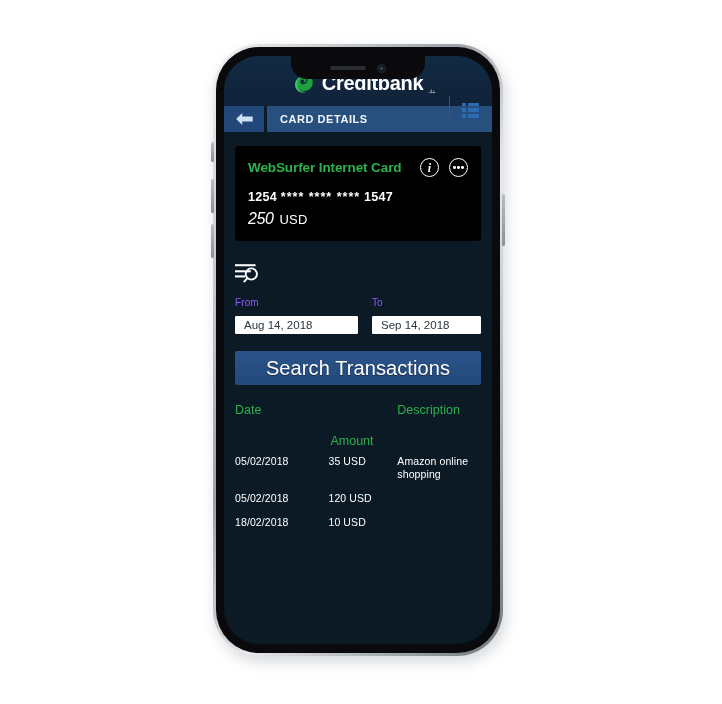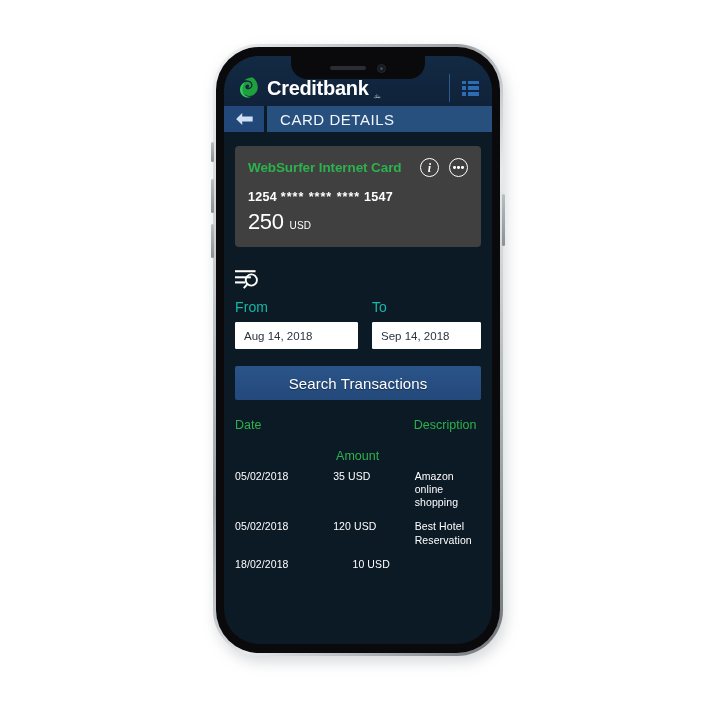--- a/index.html
+++ b/index.html
@@ -114,20 +114,21 @@
   
   .app-header {
     height: 50px;
     background: linear-gradient(180deg,#132a44 0%,#0f2239 100%);
     display: flex;
     align-items: center;
     padding: 0 0 0 12px;
     box-sizing: border-box;
     position: relative;
     padding-top: 14px;
+    flex-direction: column;
   }
   .brand {
     display: flex;
     align-items: center;
     gap: 5px;
   }
   .brand-logo { width: 26px; height: 26px; display: block; }
   .brand-name {
     color: #ffffff;
     font-size: 20px;
@@ -192,33 +193,34 @@
   .title-strip {
     flex: 1;
     background: #27507f;
     display: flex;
     align-items: center;
     padding-left: 13px;
     margin-left: 3px;
   }
   .title-text {
     color: #f2f6fb;
-    font-size: 15px;
+    font-size: 11px;
     letter-spacing: 0.55px;
+    font-weight: bold;
   }
 
   
   .app-body {
     padding: 14px 11px 0 11px;
     box-sizing: border-box;
   }
 
   
   .card-panel {
-    background: #404040;
+    background: #000000;
     border-radius: 4px;
     padding: 12px 13px 14px 13px;
     box-sizing: border-box;
   }
   .card-top {
     display: flex;
     align-items: center;
   }
   .card-title {
     color: #2bb24c;
@@ -271,52 +273,53 @@
   }
   .card-number .mask { letter-spacing: 1px; }
   .card-balance {
     margin-top: 7px;
     display: flex;
     align-items: baseline;
     gap: 6px;
   }
   .balance-amount {
     color: #ffffff;
-    font-size: 22px;
+    font-size: 16px;
     letter-spacing: -0.4px;
     line-height: 1;
+    font-style: italic;
   }
   .balance-currency {
     color: #ffffff;
-    font-size: 10px;
+    font-size: 13px;
     letter-spacing: 0.2px;
   }
 
   
   .filter-block { margin-top: 22px; }
   .search-list-icon { width: 28px; height: 22px; display: block; }
 
   .date-labels {
     display: flex;
     margin-top: 7px;
   }
   .date-col { width: 50%; box-sizing: border-box; }
   .date-col.right { padding-left: 14px; }
   .date-label {
-    color: #14b8a6;
-    font-size: 14px;
+    color: #8b5cf6;
+    font-size: 10px;
     letter-spacing: 0.1px;
   }
   .date-inputs {
     display: flex;
     margin-top: 6px;
   }
   .date-input {
     width: 100%;
-    height: 27px;
+    height: 18px;
     background: #ffffff;
     border: 1px solid #ffffff;
     border-radius: 1px;
     box-sizing: border-box;
     color: #2b3440;
     font-size: 11.5px;
     font-family: "Liberation Sans", sans-serif;
     padding: 0 8px;
     outline: none;
     display: flex;
@@ -327,36 +330,35 @@
   
   .search-button {
     margin-top: 17px;
     height: 34px;
     width: 100%;
     background: linear-gradient(180deg,#2a5489 0%,#234madeup 0%,#24497b 100%);
     background: linear-gradient(180deg,#2a5489 0%,#24497b 100%);
     border: none;
     border-radius: 2px;
     color: #ffffff;
-    font-size: 15px;
+    font-size: 20px;
     font-family: "Liberation Sans", sans-serif;
     letter-spacing: 0.1px;
     cursor: pointer;
     text-shadow: 0 1px 1px rgba(0,0,0,0.45);
     display: flex;
     align-items: center;
     justify-content: center;
   }
 
   
   .txn-table { margin-top: 18px; }
   .txn-row {
     display: flex;
     align-items: flex-start;
-    gap: 24px;
   }
   .txn-header .col {
     color: #2bb24c;
     font-size: 12.5px;
     font-weight: normal;
     padding-bottom: 7px;
   }
   .col-date   { width: 38%; box-sizing: border-box; }
   .col-amount { width: 28%; box-sizing: border-box; text-align: left; padding-right: 14px; }
   .col-desc   { width: 34%; box-sizing: border-box; }
@@ -495,21 +497,20 @@
             </div>
             <div class="txn-body">
               <div class="txn-row">
                 <div class="col col-date">05/02/2018</div>
                 <div class="col col-amount">35 USD</div>
                 <div class="col col-desc">Amazon online shopping</div>
               </div>
               <div class="txn-row">
                 <div class="col col-date">05/02/2018</div>
                 <div class="col col-amount">120 USD</div>
-                <div class="col col-desc">Best Hotel Reservation</div>
               </div>
               <div class="txn-row">
                 <div class="col col-date">18/02/2018</div>
                 <div class="col col-amount">10 USD</div>
               </div>
             </div>
           </div>
 
         </div>
       </div>

